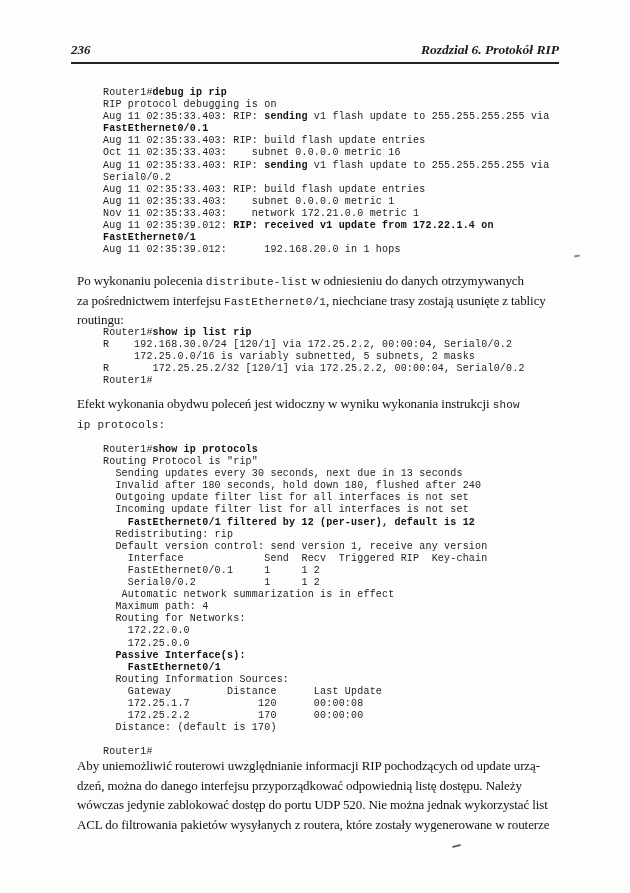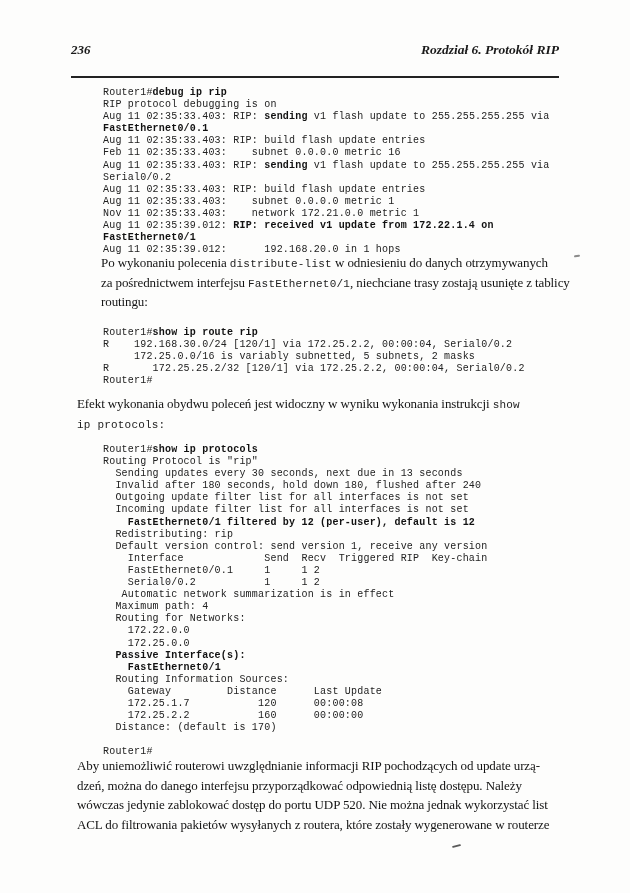--- a/index.html
+++ b/index.html
@@ -16,21 +16,21 @@
     color: #161616;
   }
   
   .header {
     position: absolute;
     top: 42px; left: 71px; width: 488px;
     display: flex;
     justify-content: space-between;
     align-items: flex-end;
     border-bottom: 2.5px solid #222;
-    padding-bottom: 18px;
+    padding-bottom: 4px;
     font-weight: bold;
     font-style: italic;
     font-size: 13.5px;
     color: #1a1a1a;
   }
   .header .pnum { font-size: 13px; }
   
   .code {
     position: absolute;
     left: 103px;
@@ -54,21 +54,21 @@
     letter-spacing: -0.1px;
     color: #131313;
   }
   .para .line { white-space: pre; height: 19.6px; }
   .para code {
     font-family: "Liberation Mono", "DejaVu Sans Mono", monospace;
     font-size: 11px;
     letter-spacing: 0.2px;
     color: #1c1c1c;
   }
-  .para1 { top: 253px; margin-left: 24px; }
+  .para1 { top: 271px; }
   .para2 { top: 394px; }
   .para3 { top: 756px; }
   
   .artifact {
     position: absolute;
     background: #5a5a5a;
     height: 2px;
     border-radius: 1px;
   }
   .a1 { left: 452px; top: 845px; width: 9px; transform: rotate(-14deg); }
@@ -83,39 +83,39 @@
     <span class="pnum">236</span>
     <span class="ptitle">Rozdział 6. Protokół RIP</span>
   </div>
 
   <div class="code listing1">
       <div class="line"><span>Router1#</span><b>debug ip rip</b></div>
       <div class="line"><span>RIP protocol debugging is on</span></div>
       <div class="line"><span>Aug 11 02:35:33.403: RIP: </span><b>sending</b><span> v1 flash update to 255.255.255.255 via</span></div>
       <div class="line"><b>FastEthernet0/0.1</b></div>
       <div class="line"><span>Aug 11 02:35:33.403: RIP: build flash update entries</span></div>
-      <div class="line"><span>Feb 11 02:35:33.403:    subnet 0.0.0.0 metric 16</span></div>
+      <div class="line"><span>Oct 11 02:35:33.403:    subnet 0.0.0.0 metric 16</span></div>
       <div class="line"><span>Aug 11 02:35:33.403: RIP: </span><b>sending</b><span> v1 flash update to 255.255.255.255 via</span></div>
       <div class="line"><span>Serial0/0.2</span></div>
       <div class="line"><span>Aug 11 02:35:33.403: RIP: build flash update entries</span></div>
       <div class="line"><span>Aug 11 02:35:33.403:    subnet 0.0.0.0 metric 1</span></div>
       <div class="line"><span>Nov 11 02:35:33.403:    network 172.21.0.0 metric 1</span></div>
       <div class="line"><span>Aug 11 02:35:39.012: </span><b>RIP: received v1 update from 172.22.1.4 on</b></div>
       <div class="line"><b>FastEthernet0/1</b></div>
       <div class="line"><span>Aug 11 02:35:39.012:      192.168.20.0 in 1 hops</span></div>
     </div>
 
   <div class="para para1">
       <div class="line"><span>Po wykonaniu polecenia </span><code>distribute-list</code><span> w odniesieniu do danych otrzymywanych</span></div>
       <div class="line"><span>za pośrednictwem interfejsu </span><code>FastEthernet0/1</code><span>, niechciane trasy zostają usunięte z tablicy</span></div>
       <div class="line"><span>routingu:</span></div>
     </div>
 
   <div class="code listing2">
-      <div class="line"><span>Router1#</span><b>show ip route rip</b></div>
+      <div class="line"><span>Router1#</span><b>show ip list rip</b></div>
       <div class="line"><span>R    192.168.30.0/24 [120/1] via 172.25.2.2, 00:00:04, Serial0/0.2</span></div>
       <div class="line"><span>     172.25.0.0/16 is variably subnetted, 5 subnets, 2 masks</span></div>
       <div class="line"><span>R       172.25.25.2/32 [120/1] via 172.25.2.2, 00:00:04, Serial0/0.2</span></div>
       <div class="line"><span>Router1#</span></div>
     </div>
 
   <div class="para para2">
       <div class="line"><span>Efekt wykonania obydwu poleceń jest widoczny w wyniku wykonania instrukcji </span><code>show</code></div>
       <div class="line"><code>ip protocols:</code></div>
     </div>
@@ -136,21 +136,21 @@
       <div class="line"><span>   Automatic network summarization is in effect</span></div>
       <div class="line"><span>  Maximum path: 4</span></div>
       <div class="line"><span>  Routing for Networks:</span></div>
       <div class="line"><span>    172.22.0.0</span></div>
       <div class="line"><span>    172.25.0.0</span></div>
       <div class="line"><span>  </span><b>Passive Interface(s):</b></div>
       <div class="line"><span>    </span><b>FastEthernet0/1</b></div>
       <div class="line"><span>  Routing Information Sources:</span></div>
       <div class="line"><span>    Gateway         Distance      Last Update</span></div>
       <div class="line"><span>    172.25.1.7           120      00:00:08</span></div>
-      <div class="line"><span>    172.25.2.2           160      00:00:00</span></div>
+      <div class="line"><span>    172.25.2.2           170      00:00:00</span></div>
       <div class="line"><span>  Distance: (default is 170)</span></div>
       <div class="line">&nbsp;</div>
       <div class="line"><span>Router1#</span></div>
     </div>
 
   <div class="para para3">
       <div class="line"><span>Aby uniemożliwić routerowi uwzględnianie informacji RIP pochodzących od update urzą-</span></div>
       <div class="line"><span>dzeń, można do danego interfejsu przyporządkować odpowiednią listę dostępu. Należy</span></div>
       <div class="line"><span>wówczas jedynie zablokować dostęp do portu UDP 520. Nie można jednak wykorzystać list</span></div>
       <div class="line"><span>ACL do filtrowania pakietów wysyłanych z routera, które zostały wygenerowane w routerze</span></div>

